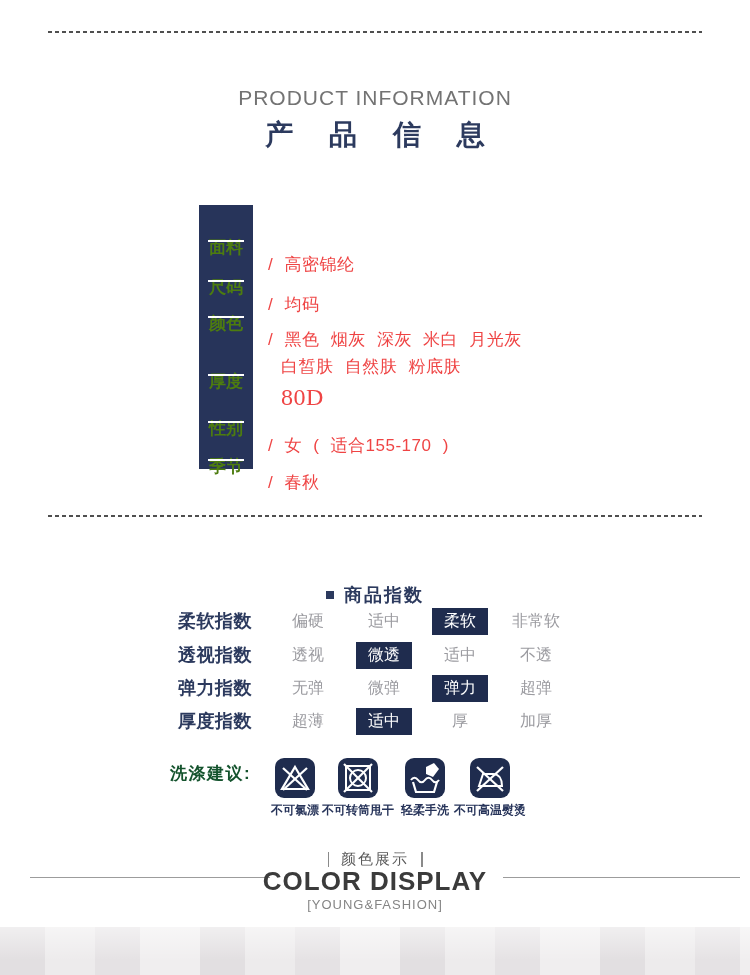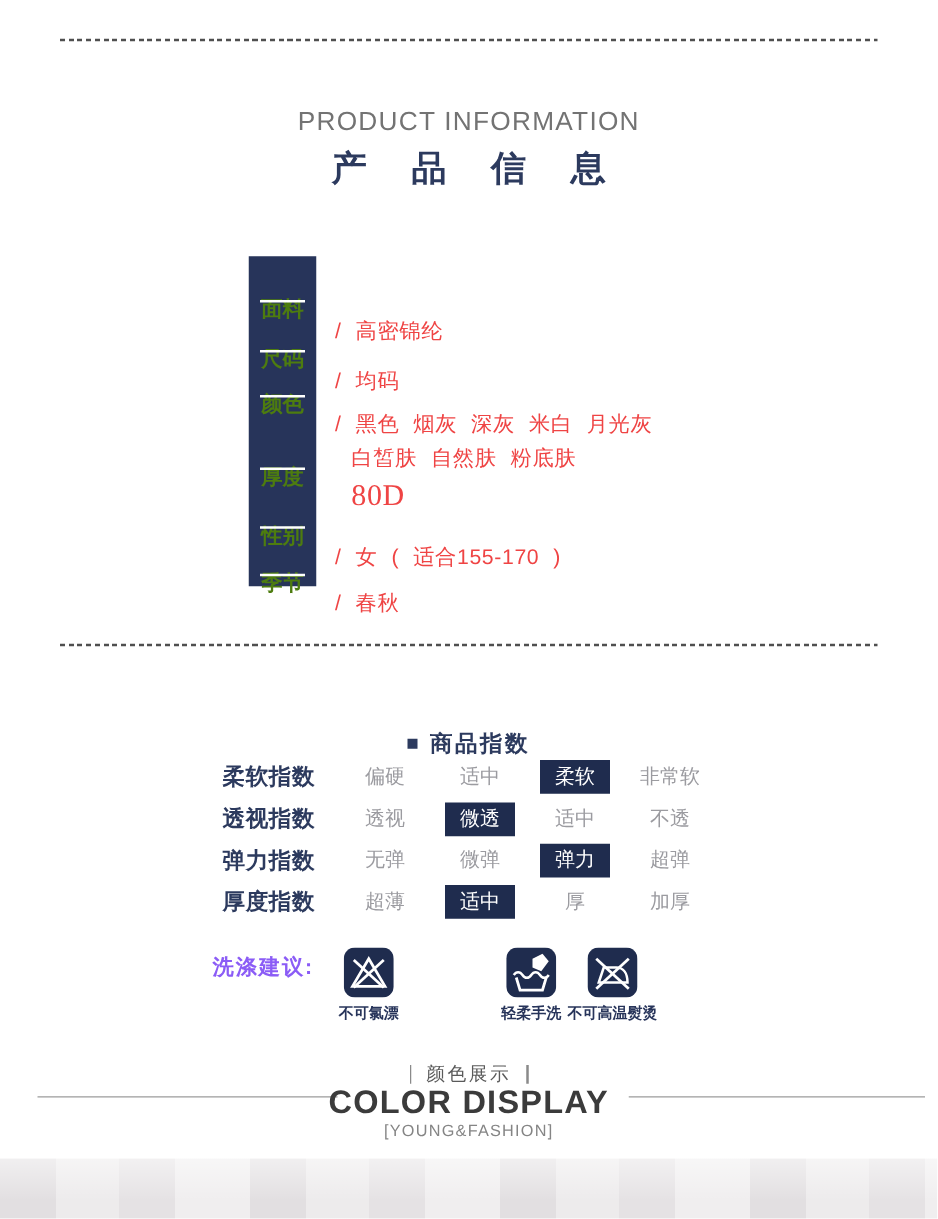--- a/index.html
+++ b/index.html
@@ -34,21 +34,21 @@
   .index-title .bullet{display:inline-block;width:8px;height:8px;background:#2c3a5e;
                        margin-right:10px;vertical-align:2px;}
   .idx-row{position:absolute;left:178px;width:440px;display:flex;align-items:center;height:28px;}
   .idx-row .rlabel{width:92px;font-size:18px;font-weight:bold;color:#2c3a5e;letter-spacing:.5px;}
   .idx-row .cell{width:76px;display:flex;justify-content:center;}
   .idx-row .opt{font-size:16px;color:#9b9ba0;padding:3px 12px;white-space:nowrap;}
   .idx-row .opt.selected{background:#1f2c4e;color:#ffffff;}
 
   
   .wash-label{position:absolute;left:170px;top:762px;font-size:17px;font-weight:bold;
-              color:#8b5cf6;letter-spacing:1.5px;}
+              color:#14532d;letter-spacing:1.5px;}
   .wash-item{position:absolute;top:758px;width:90px;text-align:center;}
   .wash-item svg{display:block;margin:0 auto;}
   .wash-item .wlabel{margin-top:4px;font-size:12px;font-weight:bold;color:#27345a;white-space:nowrap;}
 
   
   .cd-cn{position:absolute;top:850px;left:0;width:100%;display:flex;justify-content:center;
          align-items:center;gap:12px;font-size:15px;color:#5a5a5a;letter-spacing:2px;font-family:Liberation Mono, monospace;}
   .cd-cn .vbar{width:1.5px;height:15px;background:#8a8a8a;}
   .cd-en{position:absolute;top:866px;left:0;width:100%;text-align:center;font-size:26px;
          font-weight:bold;color:#3b3b3b;letter-spacing:1px;}
@@ -166,20 +166,30 @@
 
   <div class="wash-item" style="left:250px">
     <svg width="40" height="40" viewBox="0 0 40 40">
       <rect x="0" y="0" width="40" height="40" rx="9" fill="#1f2c4e"></rect>
       <path d="M20 9 L33 31 L7 31 Z" fill="none" stroke="#fff" stroke-width="2.2"></path>
       <line x1="8" y1="10" x2="32" y2="32" stroke="#fff" stroke-width="2.2"></line>
       <line x1="32" y1="10" x2="8" y2="32" stroke="#fff" stroke-width="2.2"></line>
     </svg>
     <div class="wlabel">不可氯漂</div>
   </div>
+  <div class="wash-item" style="left:313px">
+    <svg width="40" height="40" viewBox="0 0 40 40">
+      <rect x="0" y="0" width="40" height="40" rx="9" fill="#1f2c4e"></rect>
+      <rect x="8" y="8" width="24" height="24" fill="none" stroke="#fff" stroke-width="2"></rect>
+      <circle cx="20" cy="20" r="8" fill="none" stroke="#fff" stroke-width="2"></circle>
+      <line x1="6" y1="6" x2="34" y2="34" stroke="#fff" stroke-width="2.2"></line>
+      <line x1="34" y1="6" x2="6" y2="34" stroke="#fff" stroke-width="2.2"></line>
+    </svg>
+    <div class="wlabel">不可转筒甩干</div>
+  </div>
   <div class="wash-item" style="left:380px">
     <svg width="40" height="40" viewBox="0 0 40 40">
       <rect x="0" y="0" width="40" height="40" rx="9" fill="#1f2c4e"></rect>
       <path d="M6 22 c2 -3 5 -3 7 0 c2 3 5 3 7 0 c2 -3 5 -3 7 0 c2 3 5 3 7 0" fill="none" stroke="#fff" stroke-width="2"></path>
       <path d="M8 24 L11 34 L29 34 L32 24" fill="none" stroke="#fff" stroke-width="2.2"></path>
       <path d="M21 9 l8 -4 l5 6 l-6 8 l-7 -3 z" fill="#fff"></path>
     </svg>
     <div class="wlabel">轻柔手洗</div>
   </div>
   <div class="wash-item" style="left:445px">

